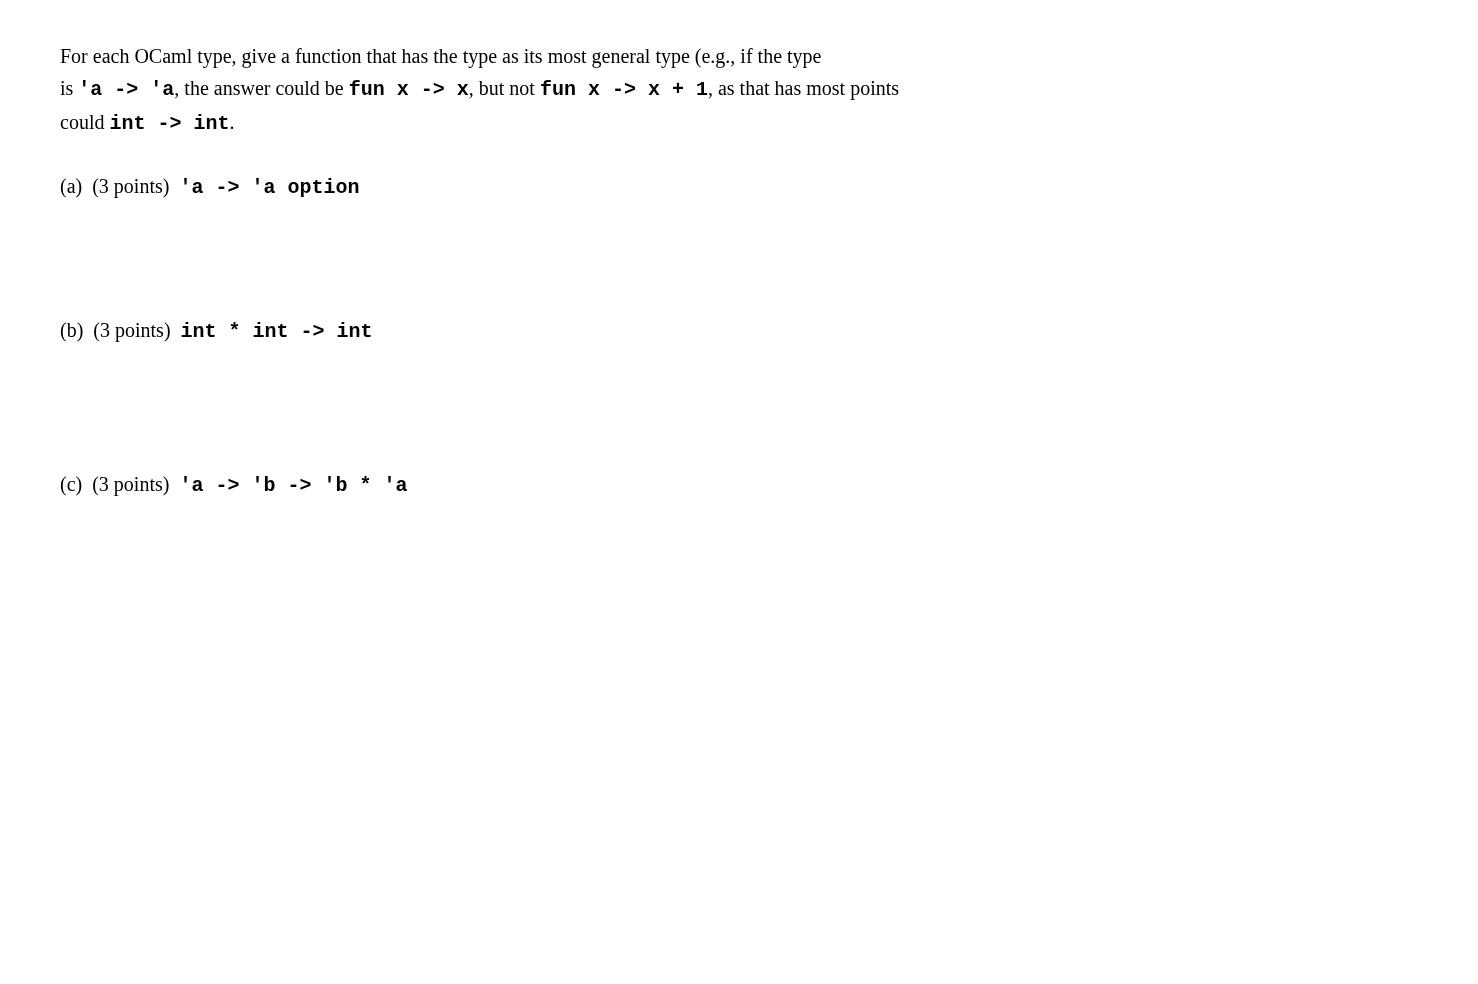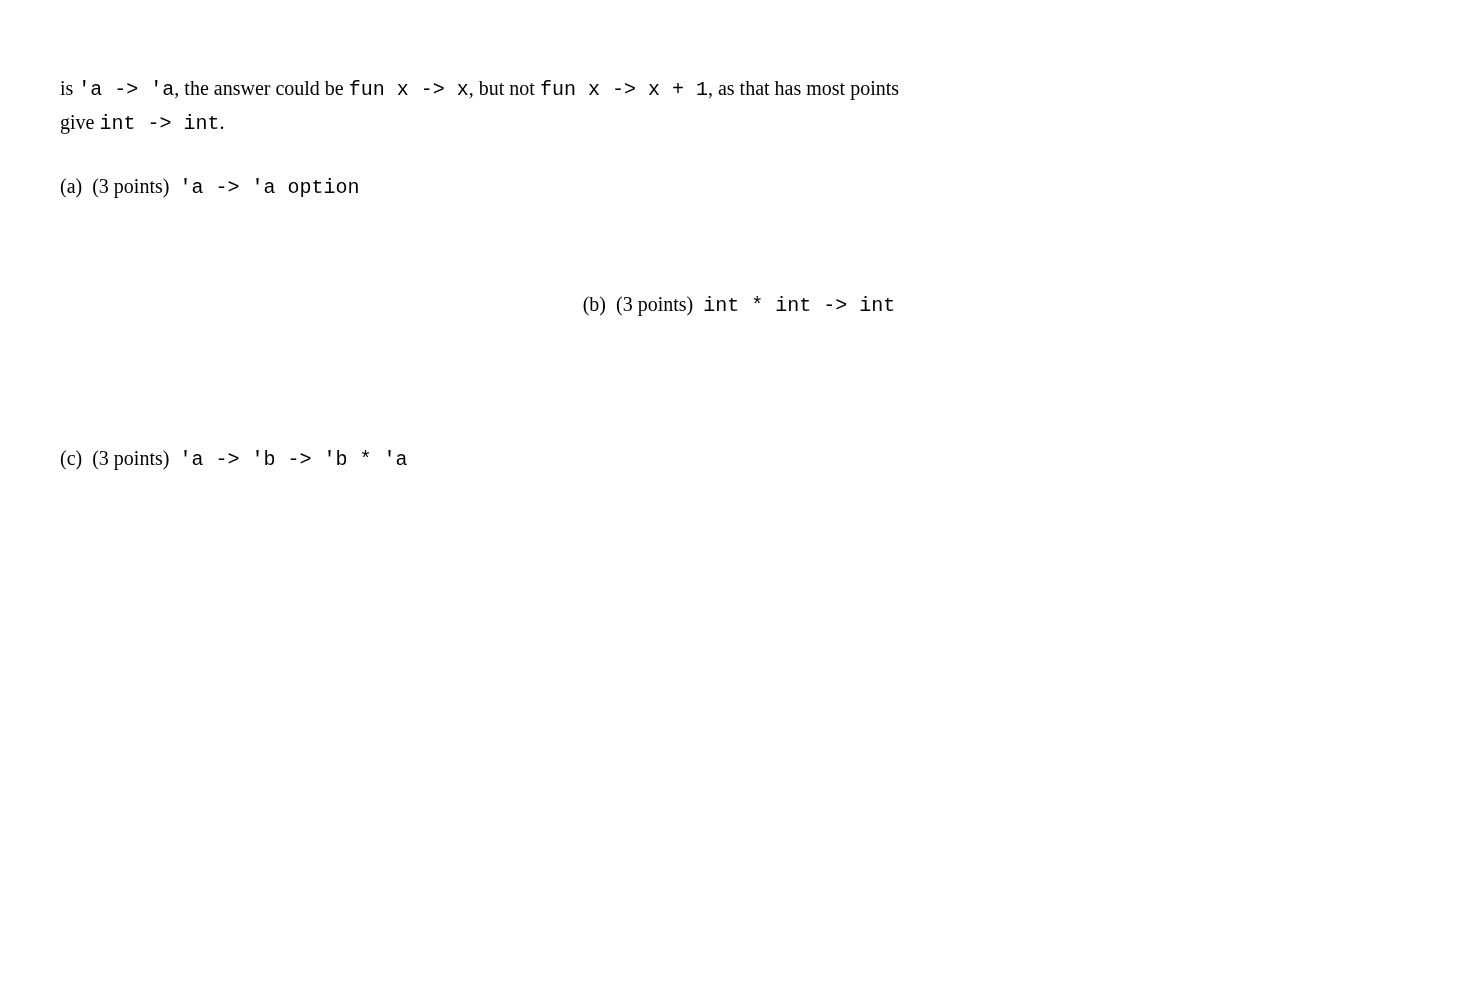--- a/index.html
+++ b/index.html
@@ -19,48 +19,47 @@
     }
 
     .intro-text {
       line-height: 1.6;
       margin-bottom: 30px;
       font-size: 20px;
     }
 
     .mono {
       font-family: "Courier New", Courier, monospace;
-      font-weight: normal;
+      font-weight: bold;
     }
 
     .question-item {
       font-size: 20px;
       line-height: 1.6;
     }
 
     .question-label {
       font-family: "Times New Roman", Times, serif;
     }
 
     .question-item.part-b {
-      margin-top: 84px;
-      text-align: center;
+      margin-top: 110px;
     }
 
     .question-item.part-c {
       margin-top: 120px;
     }
   </style>
 </head>
 <body>
 
 <div class="intro-text">
-  <br>
+  <span>For each OCaml type, give a function that has the type as its most general type (e.g., if the type</span><br>
   <span>is </span><span class="mono">'a -&gt; 'a</span><span>, the answer could be </span><span class="mono">fun x -&gt; x</span><span>, but not </span><span class="mono">fun x -&gt; x + 1</span><span>, as that has most points</span><br>
-  <span>give </span><span class="mono">int -&gt; int</span><span>.</span>
+  <span>could </span><span class="mono">int -&gt; int</span><span>.</span>
 </div>
 
 <div class="question-item">
   <span class="question-label">(a)</span>&nbsp;
   <span>(3 points)</span>&nbsp;
   <span class="mono">'a -&gt; 'a option</span>
 </div>
 
 <div class="question-item part-b">
   <span class="question-label">(b)</span>&nbsp;

